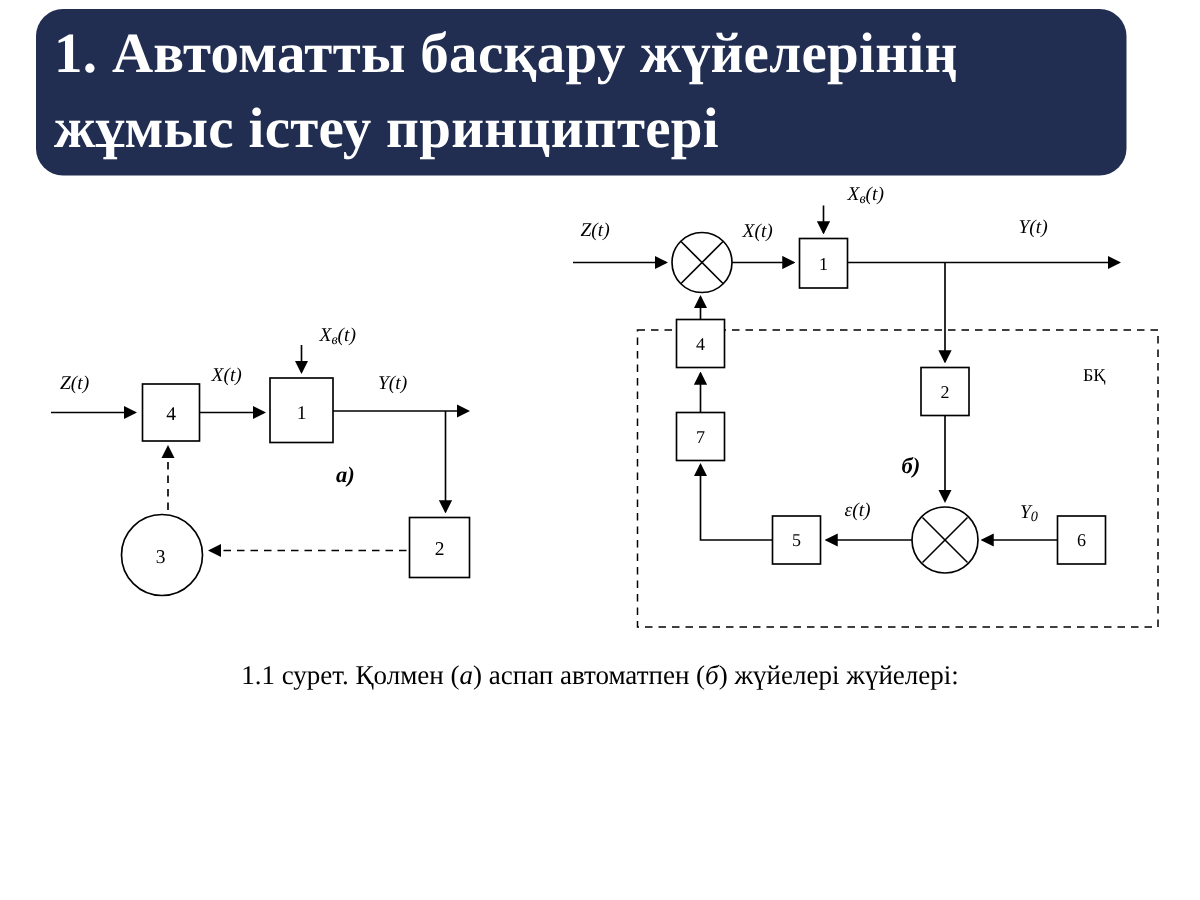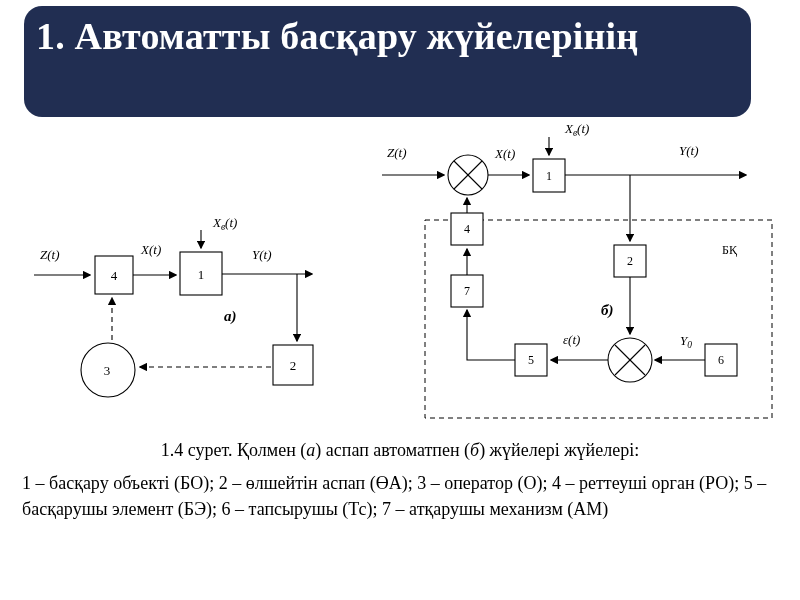--- a/index.html
+++ b/index.html
@@ -47,20 +47,21 @@
   .dlabel { font:italic bold 15px "Liberation Serif","DejaVu Serif",serif; }
   .boxlbl { font:12px "Liberation Serif","DejaVu Serif",serif; }
 </style>
 </head>
 <body>
 
 <div class="stage">
 
   <div class="title-banner">
     <div class="title-line">1. Автоматты басқару жүйелерінің</div>
+    <div class="title-line">жұмыс істеу принциптері</div>
   </div>
 
   <svg class="diagram-layer" viewBox="0 0 800 320" width="800" height="320" xmlns="http://www.w3.org/2000/svg">
     <defs>
       <marker id="arr" viewBox="0 0 10 10" refX="8.5" refY="5" markerWidth="8" markerHeight="8" orient="auto">
         <path d="M0,0 L10,5 L0,10 Z" fill="#000"></path>
       </marker>
     </defs>
 
     <g>
@@ -148,17 +149,16 @@
       <rect class="blk" x="451" y="157" width="32" height="32"></rect>
       <text class="numb" x="467" y="177">7</text>
 
       <rect class="blk" x="451" y="95" width="32" height="32"></rect>
       <text class="numb" x="467" y="115">4</text>
 
       <text class="dlabel" x="601" y="197">б)</text>
     </g>
   </svg>
 
-  <div class="caption"><span>1.4 сурет. Қолмен (</span><i>а</i><span>) аспап автоматпен (</span><i>б</i><span>) жүйелері жүйелері:</span></div>
+  <div class="caption"><span>1.1 сурет. Қолмен (</span><i>а</i><span>) аспап автоматпен (</span><i>б</i><span>) жүйелері жүйелері:</span></div>
 
-  <div class="legend">1 – басқару объекті (БО); 2 – өлшейтін аспап (ӨА); 3 – оператор (О);  4 – реттеуші орган (РО); 5 – басқарушы элемент (БЭ); 6 – тапсырушы (Тс); 7 – атқарушы механизм (АМ)</div>
 
 </div>
 
 </body></html>

